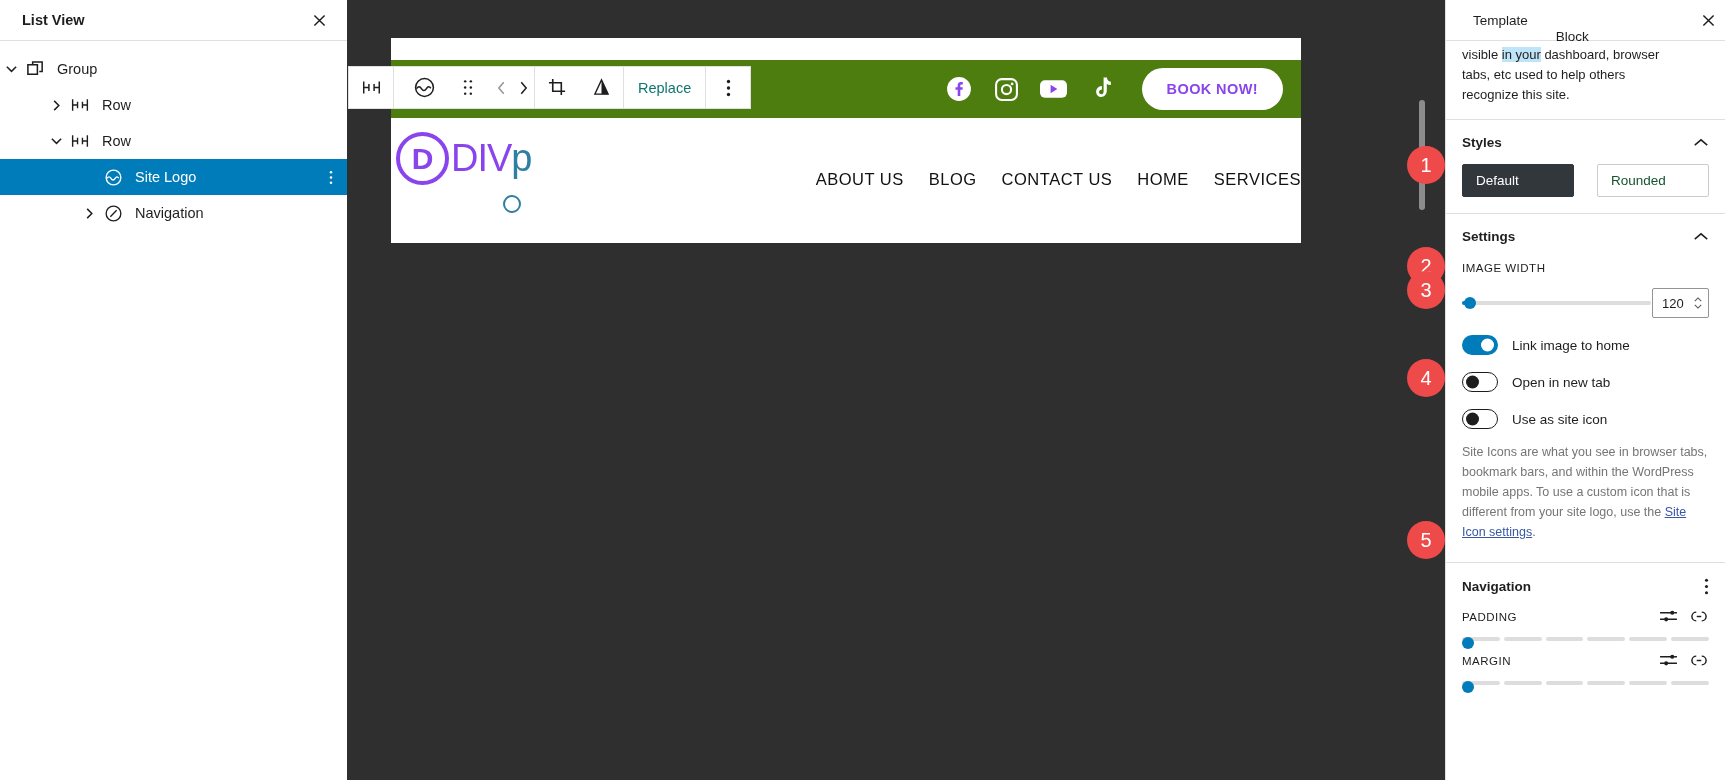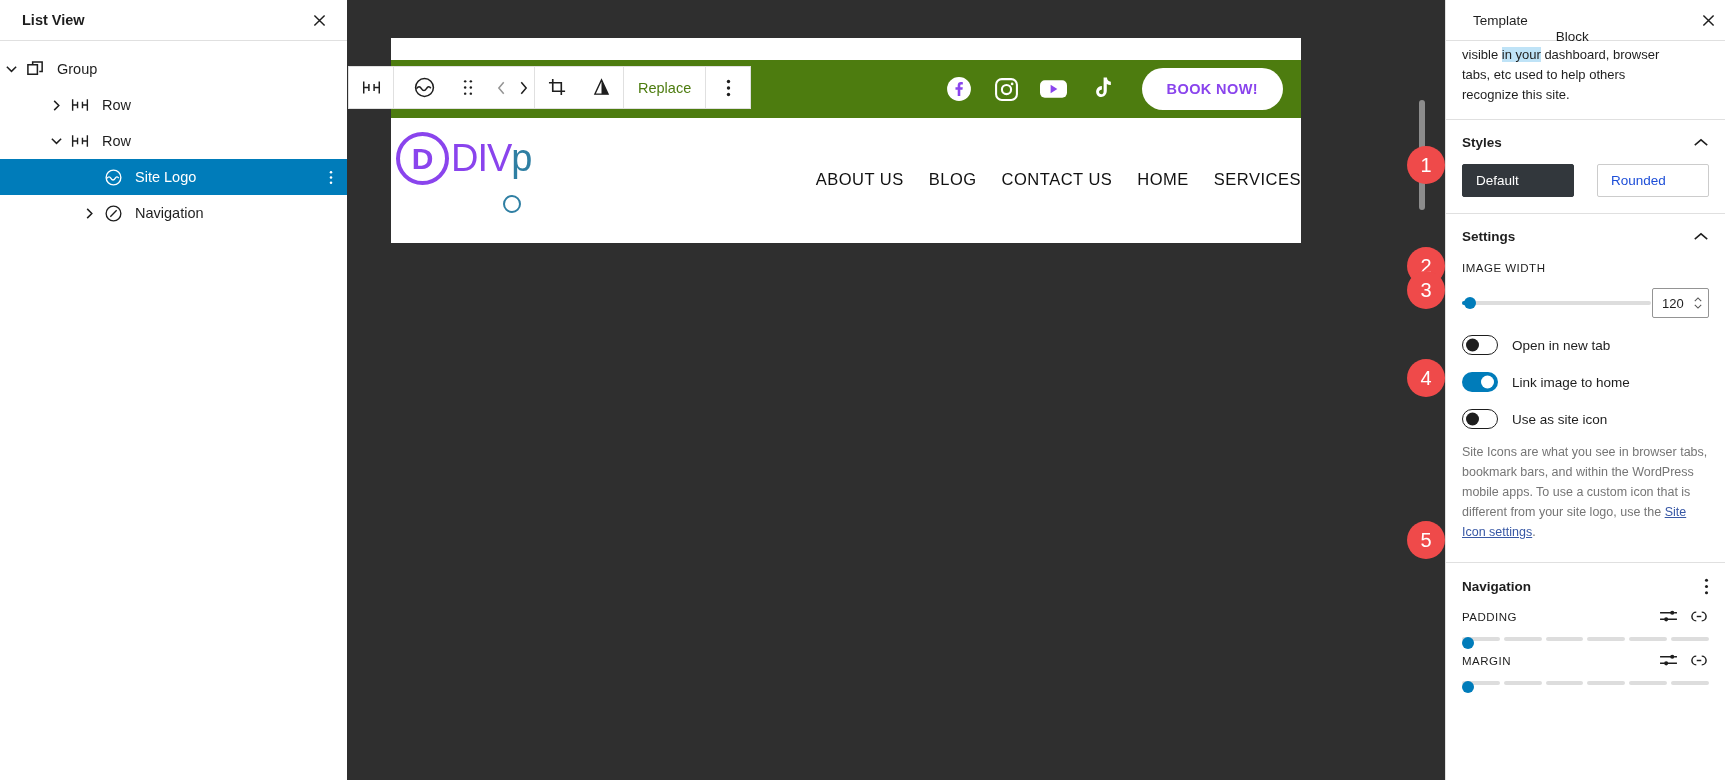--- a/index.html
+++ b/index.html
@@ -63,21 +63,21 @@
 
   
   .toolbar {
     position: absolute; left: 1px; top: 66px; height: 43px; display: flex;
     background: #fff; border: 1px solid #e0e0e0; z-index: 30;
   }
   .tb-group { display: flex; align-items: center; border-right: 1px solid #e0e0e0; }
   .tb-group:last-child { border-right: none; }
   .tb-btn {
     width: 44px; height: 41px; display: flex; align-items: center; justify-content: center;
-    cursor: pointer; color: #4d7c0f;
+    cursor: pointer; color: #0f766e;
   }
   .tb-btn.wide { width: auto; padding: 0 14px; font-size: 14.5px; }
   .tb-gap { width: 8px; }
 
   
   .canvas-scroll {
     position: absolute; right: 20px; top: 100px; width: 6px; height: 110px;
     background: #8c8c8c; border-radius: 3px;
   }
 
@@ -94,21 +94,21 @@
   .helptext .sel-hl { background: #bfe3f7; }
   .sec-head {
     display: flex; align-items: center; justify-content: space-between;
     padding: 15px 16px 14px 16px; border-top: 1px solid #e0e0e0;
   }
   .sec-title { font-size: 13.5px; font-weight: 700; color: #1e1e1e; }
   .sec-tools { display: flex; align-items: center; gap: 11px; }
   .styles-row { display: flex; gap: 23px; padding: 0 16px 16px 16px; justify-content: space-between; }
   .style-btn {
     flex: 1; height: 33px; border: 1px solid #ccc; border-radius: 2px;
-    display: flex; align-items: center; padding-left: 13px; font-size: 13.5px; color: #1d4ed8; cursor: pointer;
+    display: flex; align-items: center; padding-left: 13px; font-size: 13.5px; color: #14532d; cursor: pointer;
   }
   .style-btn.active { background: #32373c; color: #fff; border-color: #32373c; }
   .fieldlabel { font-size: 11.5px; font-weight: 500; letter-spacing: .5px; color: #1e1e1e; text-transform: uppercase; }
   .row-pad { padding: 0 16px; }
   .slider-row { display: flex; align-items: center; gap: 1px; padding: 12px 16px 0 16px; }
   .track { flex: 1; height: 4px; background: #ddd; border-radius: 2px; position: relative; }
   .track .fill { position: absolute; left: 0; top: 0; height: 100%; background: #007cba; border-radius: 2px; }
   .knob {
     position: absolute; top: 50%; width: 12px; height: 12px; background: #007cba;
     border-radius: 50%; transform: translate(-50%, -50%); cursor: grab;
@@ -407,30 +407,30 @@
             </svg>
           <svg width="8" height="5" viewBox="0 0 10 6">
               <path d="M1 1 L5 5 l4 -4" stroke="#555" stroke-width="1.3" fill="none"></path>
             </svg>
         </span>
       </span>
     </div>
 
     <div id="toggles">
   <div class="toggle-row">
+    <span class="switch on">
+            <span class="nub"></span>
+          </span>
+    <span class="switch-label">Link image to home</span>
+  </div>
+  <div class="toggle-row">
     <span class="switch off">
             <span class="nub"></span>
           </span>
     <span class="switch-label">Open in new tab</span>
-  </div>
-  <div class="toggle-row">
-    <span class="switch on">
-            <span class="nub"></span>
-          </span>
-    <span class="switch-label">Link image to home</span>
   </div>
   <div class="toggle-row">
     <span class="switch off">
             <span class="nub"></span>
           </span>
     <span class="switch-label">Use as site icon</span>
   </div>
       </div>
 
     <div class="note"><span>Site Icons are what you see in browser tabs, bookmark bars, and within the WordPress mobile apps. To use a custom icon that is different from your site logo, use the </span><a>Site Icon settings</a><span>.</span></div>

